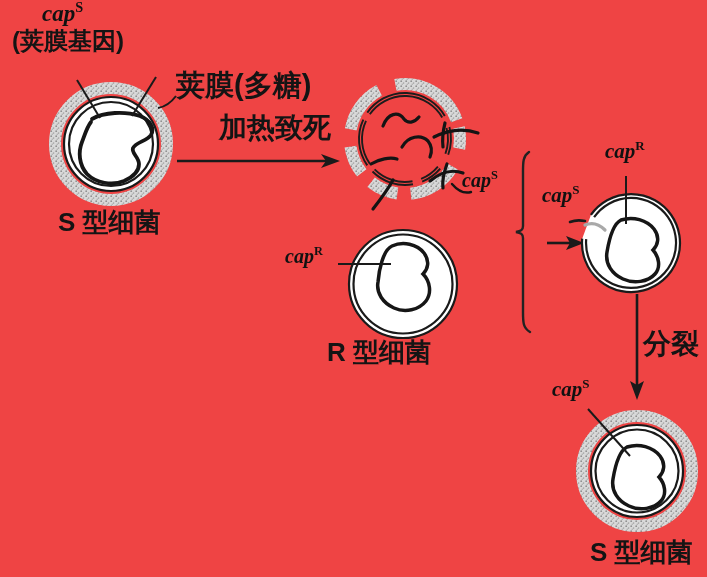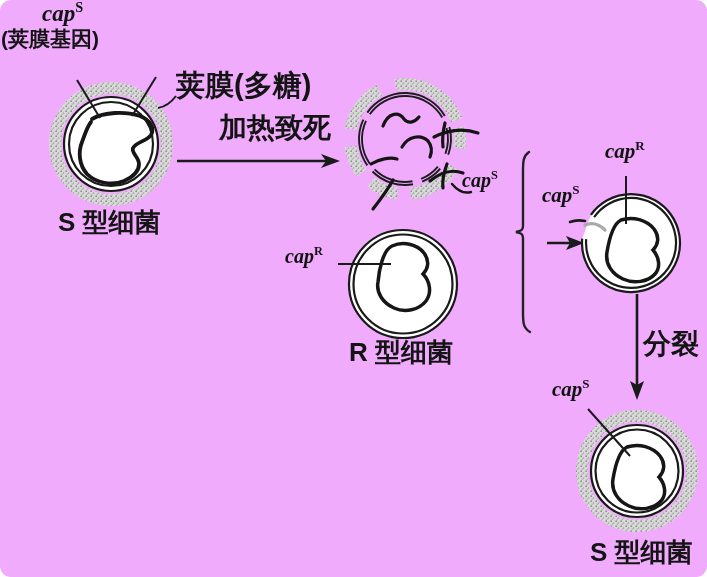--- a/index.html
+++ b/index.html
@@ -1,26 +1,26 @@
 <!DOCTYPE html>
 <html><head>
 <meta charset="utf-8">
 <style>
   html,body{margin:0;padding:0;background:#fff;}
   #canvas{
-    position:relative;width:707px;height:577px;background:#f0abfc;overflow:hidden;
-    font-family:"Liberation Sans",sans-serif;color:#111;border-radius:11px;
+    position:relative;width:707px;height:577px;background:#ef4444;overflow:hidden;
+    font-family:"Liberation Sans",sans-serif;color:#111;
   }
   #diagram-svg{position:absolute;left:0;top:0;}
   .lbl{position:absolute;white-space:nowrap;line-height:1.05;}
   .cjk{font-family:"Liberation Sans",sans-serif;font-weight:700;color:#141414;}
   .gene{font-family:"Liberation Serif",serif;font-style:italic;font-weight:700;color:#111;}
   .gene .sup{font-style:normal;font-size:62%;vertical-align:super;letter-spacing:0.5px;}
   .f23{font-size:23px;} .f20{font-size:20px;} .f21{font-size:21px;}
-  .f25{font-size:21px;} .f26{font-size:26px;} .f27{font-size:29px;} .f28{font-size:28px;}
+  .f25{font-size:24px;padding-left:11px;} .f26{font-size:26px;} .f27{font-size:29px;} .f28{font-size:28px;}
   .row{display:flex;gap:9px;}
   .division{line-height:1.12;}
 </style>
 </head>
 <body>
 
 <div id="canvas">
 
   <svg id="diagram-svg" width="707" height="577" viewBox="0 0 707 577">
     <defs>
@@ -139,21 +139,21 @@
   </div>
 
   <div class="lbl gene f20" style="left:462px;top:169px;">
     <span>cap</span><span class="sup">S</span>
   </div>
 
   <div class="lbl gene f20" style="left:285px;top:245px;">
     <span>cap</span><span class="sup">R</span>
   </div>
 
-  <div class="lbl cjk f26" style="left:349px;top:339px;">
+  <div class="lbl cjk f26" style="left:327px;top:339px;">
     <span>R 型细菌</span>
   </div>
 
   <div class="lbl gene f21" style="left:605px;top:139px;">
     <span>cap</span><span class="sup">R</span>
   </div>
 
   <div class="lbl gene f21" style="left:542px;top:183px;">
     <span>cap</span><span class="sup">S</span>
   </div>

